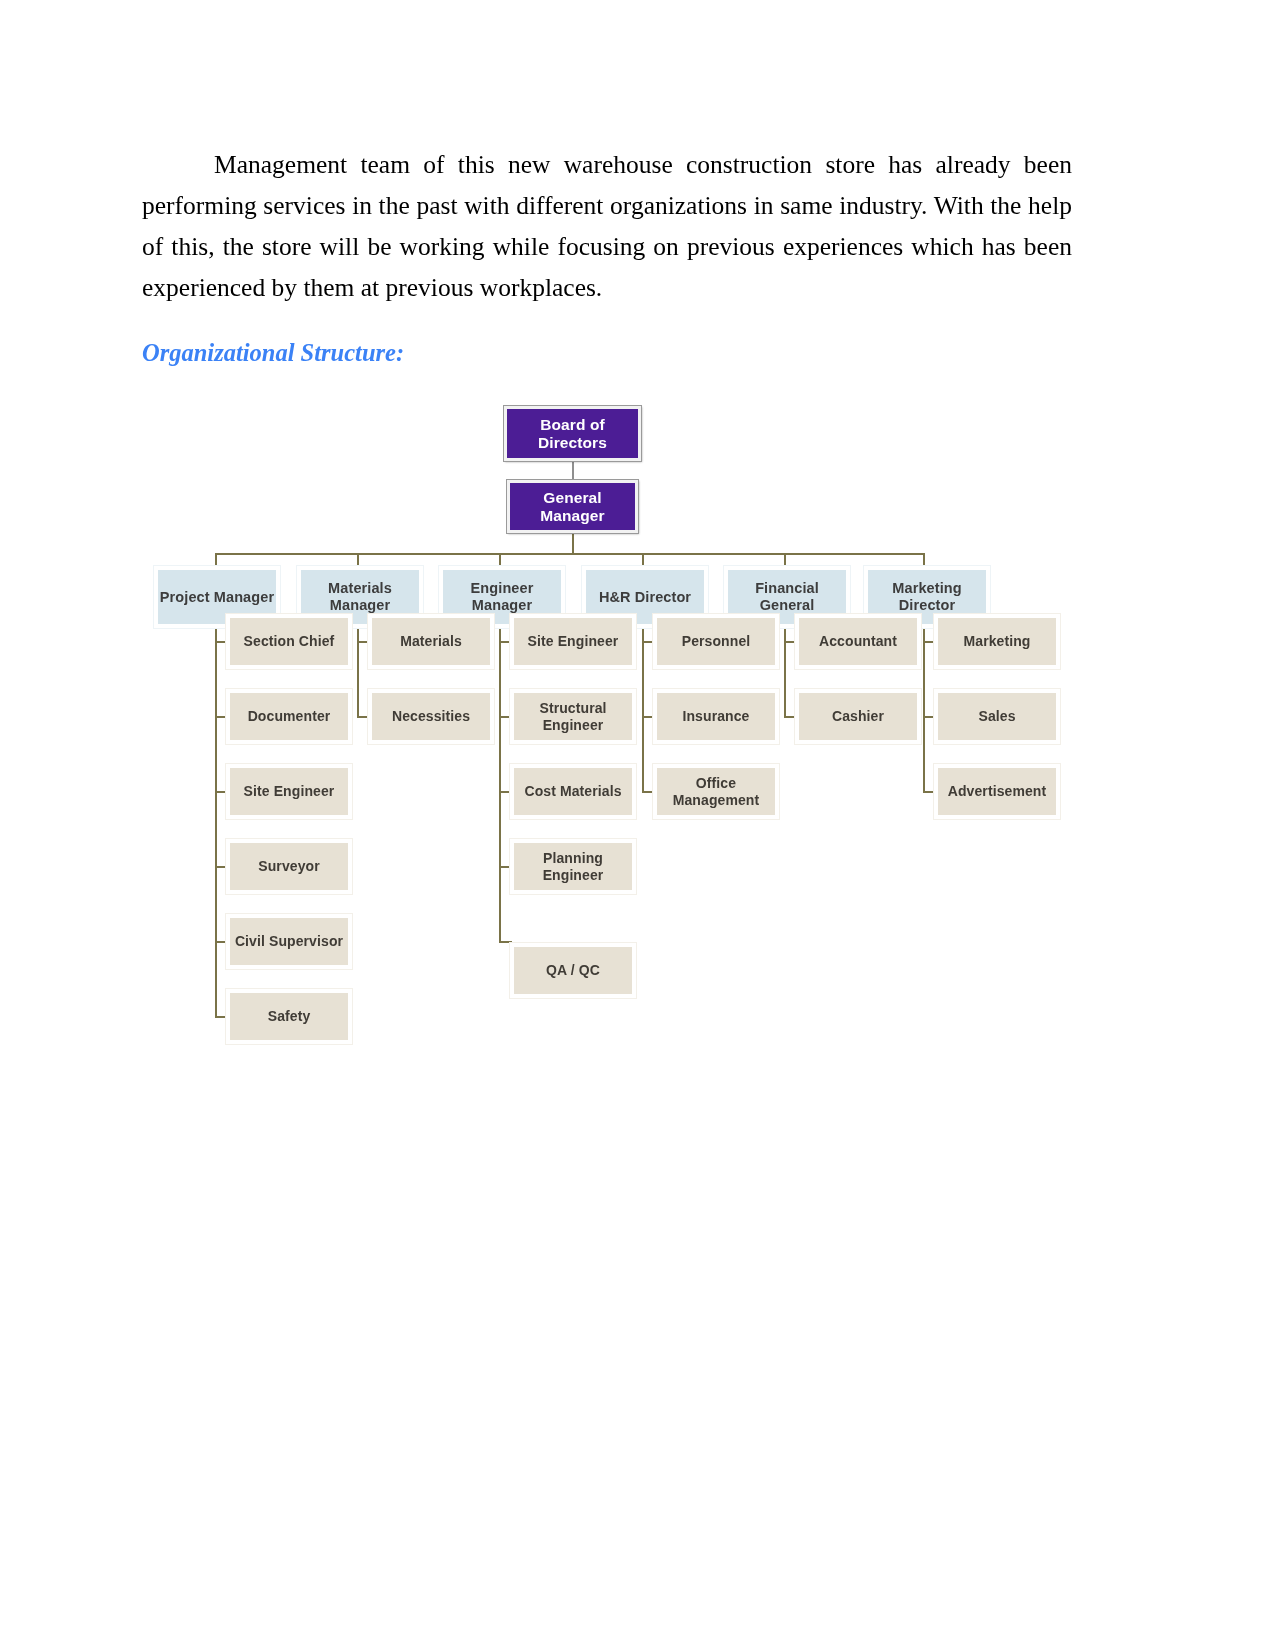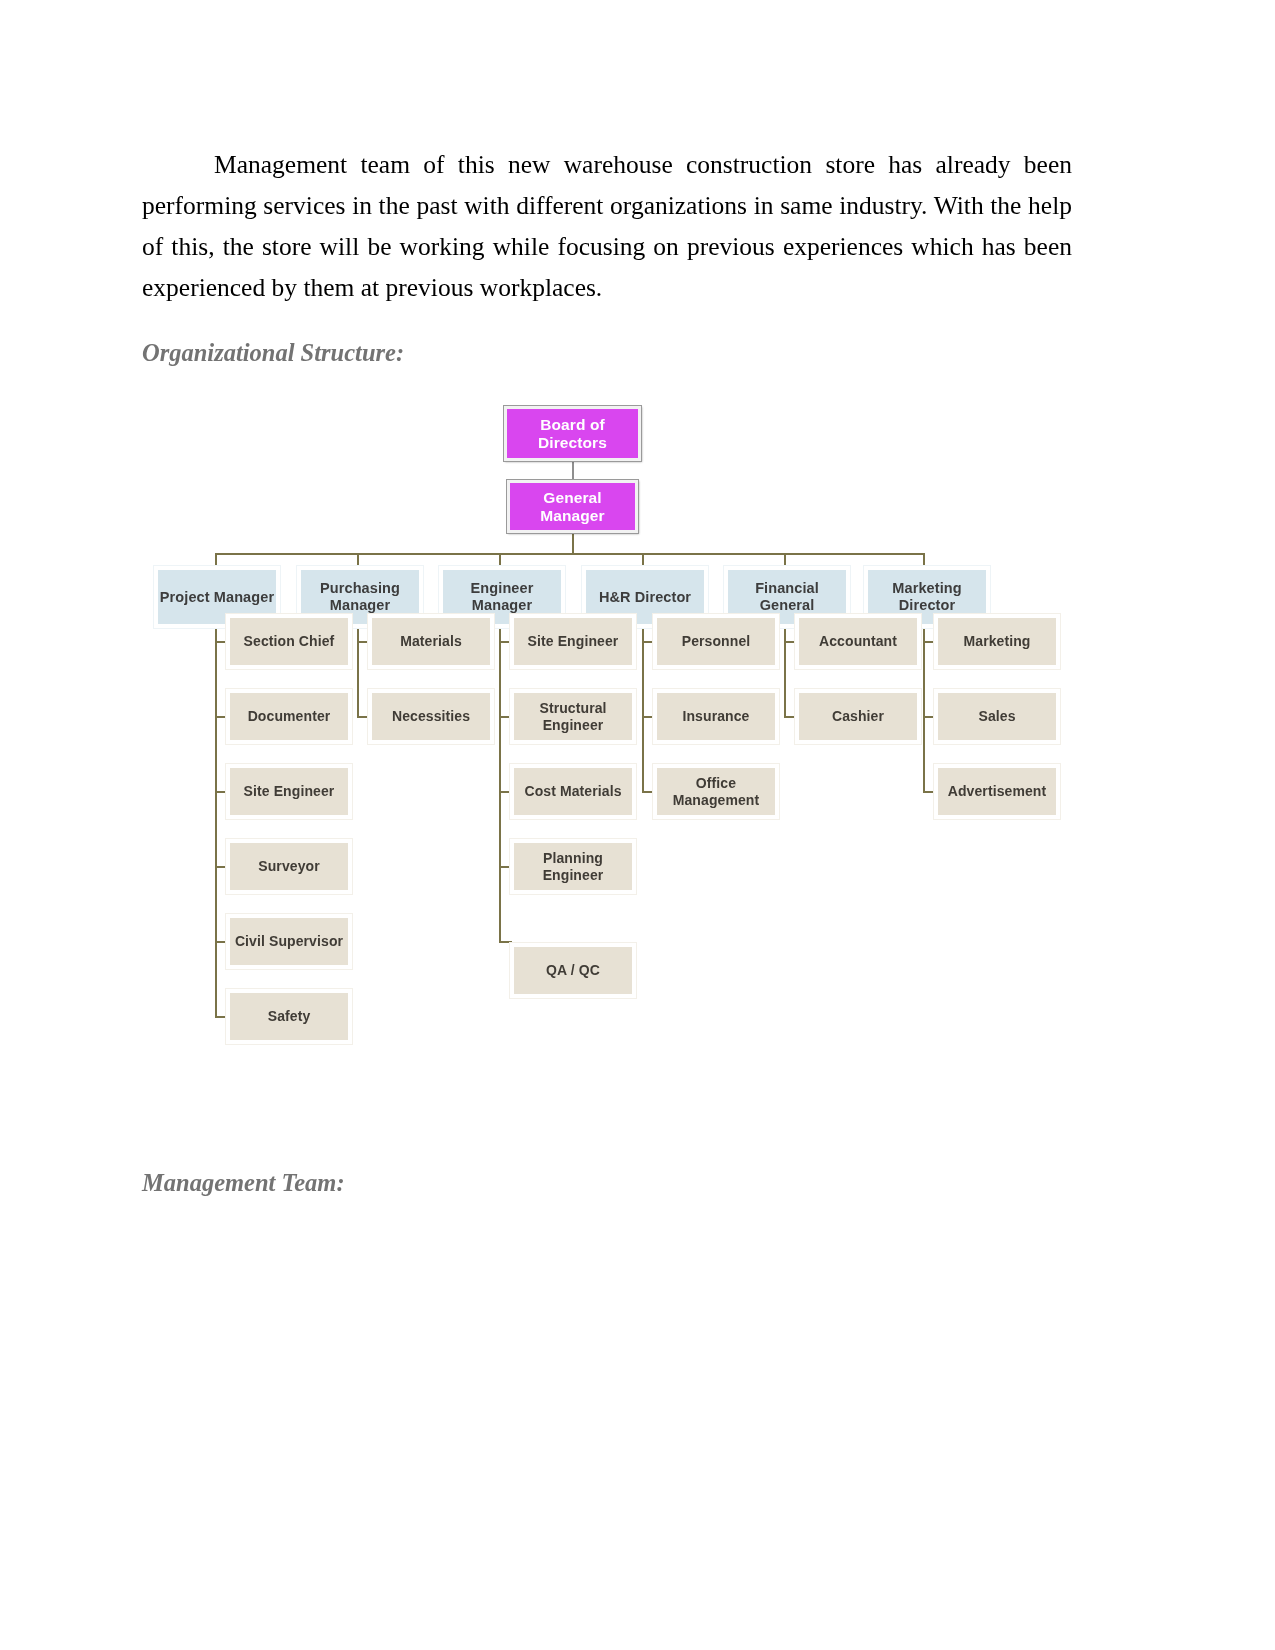--- a/index.html
+++ b/index.html
@@ -40,21 +40,21 @@
     color: #000000;
     font-family: "Liberation Serif", "DejaVu Serif", serif;
   }
 
   h3.section-heading {
     margin: 28px 0 0 0;
     font-size: 24.5px;
     line-height: 34px;
     font-weight: bold;
     font-style: italic;
-    color: #737373;
+    color: #3b82f6;
     font-family: "Liberation Serif", "DejaVu Serif", serif;
   }
 
   
   .orgchart {
     position: relative;
     width: 930px;
     height: 730px;
     margin-top: 26px;
   }
@@ -66,21 +66,21 @@
     align-items: center;
     justify-content: center;
     text-align: center;
     font-family: "Liberation Sans", "DejaVu Sans", sans-serif;
     font-weight: bold;
     letter-spacing: 0.1px;
     z-index: 3;
   }
 
   .node.dark {
-    background: #d946ef;
+    background: #4c1d95;
     border: 3px solid #f2f2f2;
     outline: 1px solid #9a9a9a;
     color: #ffffff;
     font-size: 15.5px;
     box-shadow: 1px 1px 2px rgba(0,0,0,0.35);
   }
 
   .node.blue {
     background: #d6e5ec;
     border: 4px solid #ffffff;
@@ -137,21 +137,21 @@
       <div class="connector h" style="left:73px; top:157px; width:708px;"></div>
 
       <div class="connector v" style="left:73px;  top:157px; height:14px;"></div>
       <div class="connector v" style="left:215px; top:157px; height:14px;"></div>
       <div class="connector v" style="left:357px; top:157px; height:14px;"></div>
       <div class="connector v" style="left:500px; top:157px; height:14px;"></div>
       <div class="connector v" style="left:642px; top:157px; height:14px;"></div>
       <div class="connector v" style="left:781px; top:157px; height:14px;"></div>
 
       <div class="node blue" style="left:12px; top:170px; width:126px; height:62px;">Project Manager</div>
-      <div class="node blue" style="left:155px; top:170px; width:126px; height:62px;">Purchasing Manager</div>
+      <div class="node blue" style="left:155px; top:170px; width:126px; height:62px;">Materials Manager</div>
       <div class="node blue" style="left:297px; top:170px; width:126px; height:62px;">Engineer Manager</div>
       <div class="node blue" style="left:440px; top:170px; width:126px; height:62px;">H&amp;R Director</div>
       <div class="node blue" style="left:582px; top:170px; width:126px; height:62px;">Financial General</div>
       <div class="node blue" style="left:722px; top:170px; width:126px; height:62px;">Marketing Director</div>
 
       <div class="connector v" style="left:73px; top:232px; height:282px;"></div>
       <div class="connector h" style="left:73px; top:245px; width:13px;"></div>
       <div class="connector h" style="left:73px; top:320px; width:13px;"></div>
       <div class="connector h" style="left:73px; top:395px; width:13px;"></div>
       <div class="connector h" style="left:73px; top:470px; width:13px;"></div>
@@ -207,18 +207,17 @@
       <div class="connector h" style="left:781px; top:320px; width:13px;"></div>
       <div class="connector h" style="left:781px; top:395px; width:13px;"></div>
 
       <div class="node beige" style="left:792px; top:218px; width:126px; height:55px;">Marketing</div>
       <div class="node beige" style="left:792px; top:293px; width:126px; height:55px;">Sales</div>
       <div class="node beige" style="left:792px; top:368px; width:126px; height:55px;">Advertisement</div>
 
     </div>
 
     <div class="lower">
-      <h3 class="section-heading" style="margin-top:0;">Management Team:</h3>
 
     </div>
 
   </div>
 </div>
 
 </body></html>

